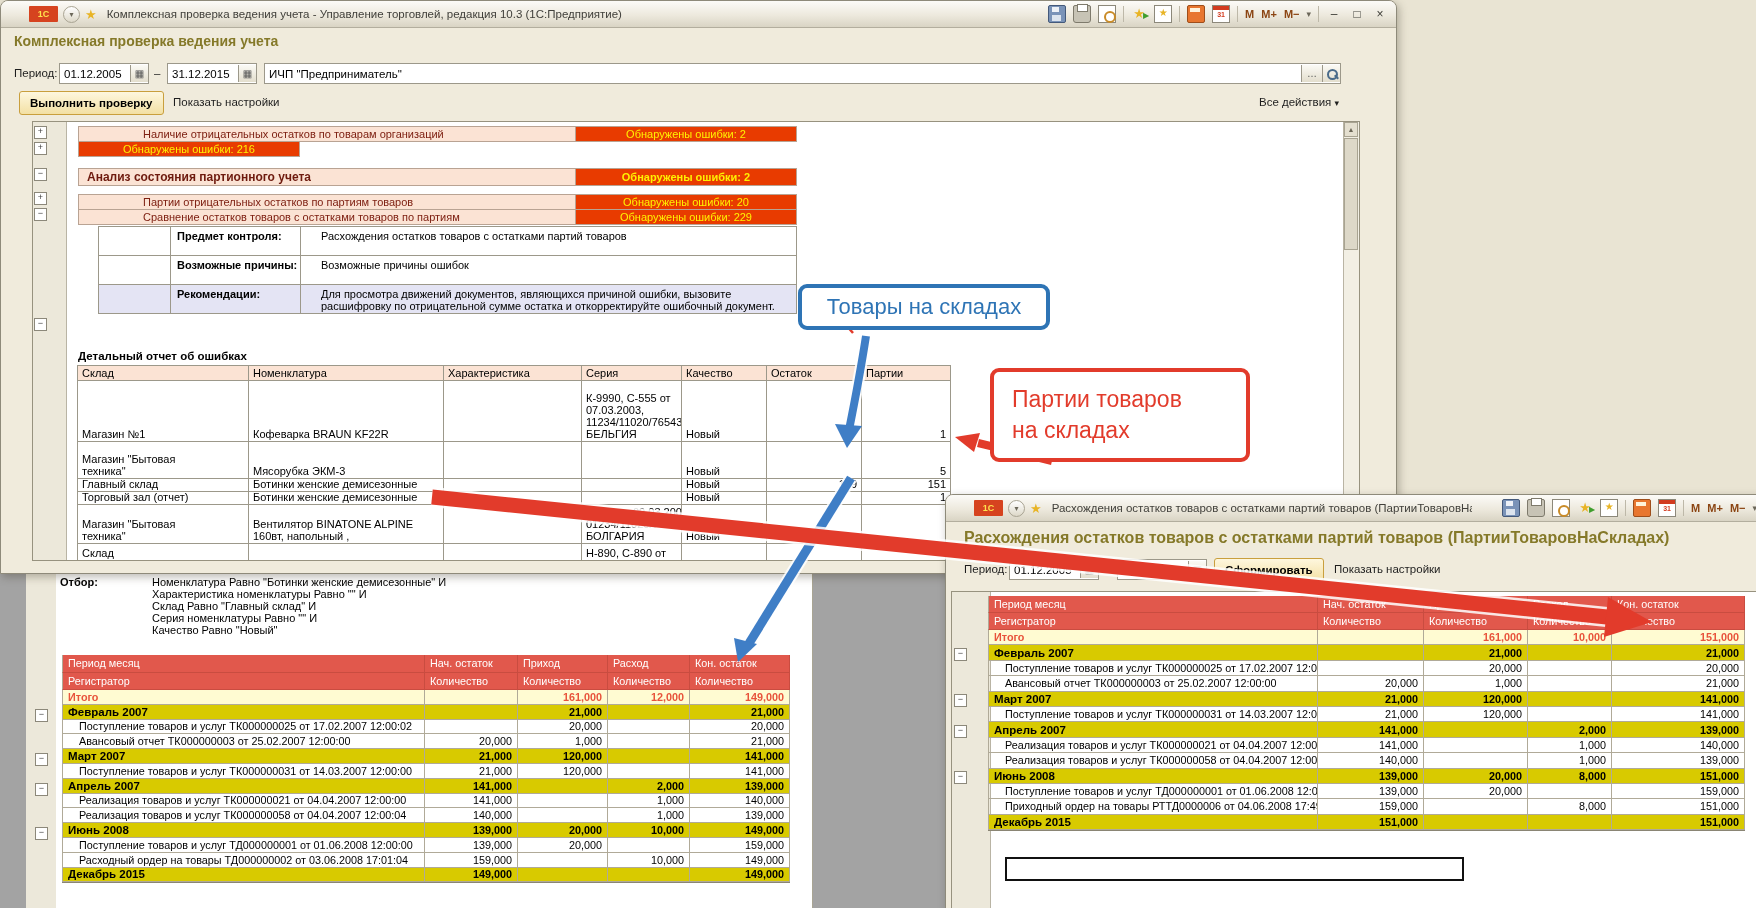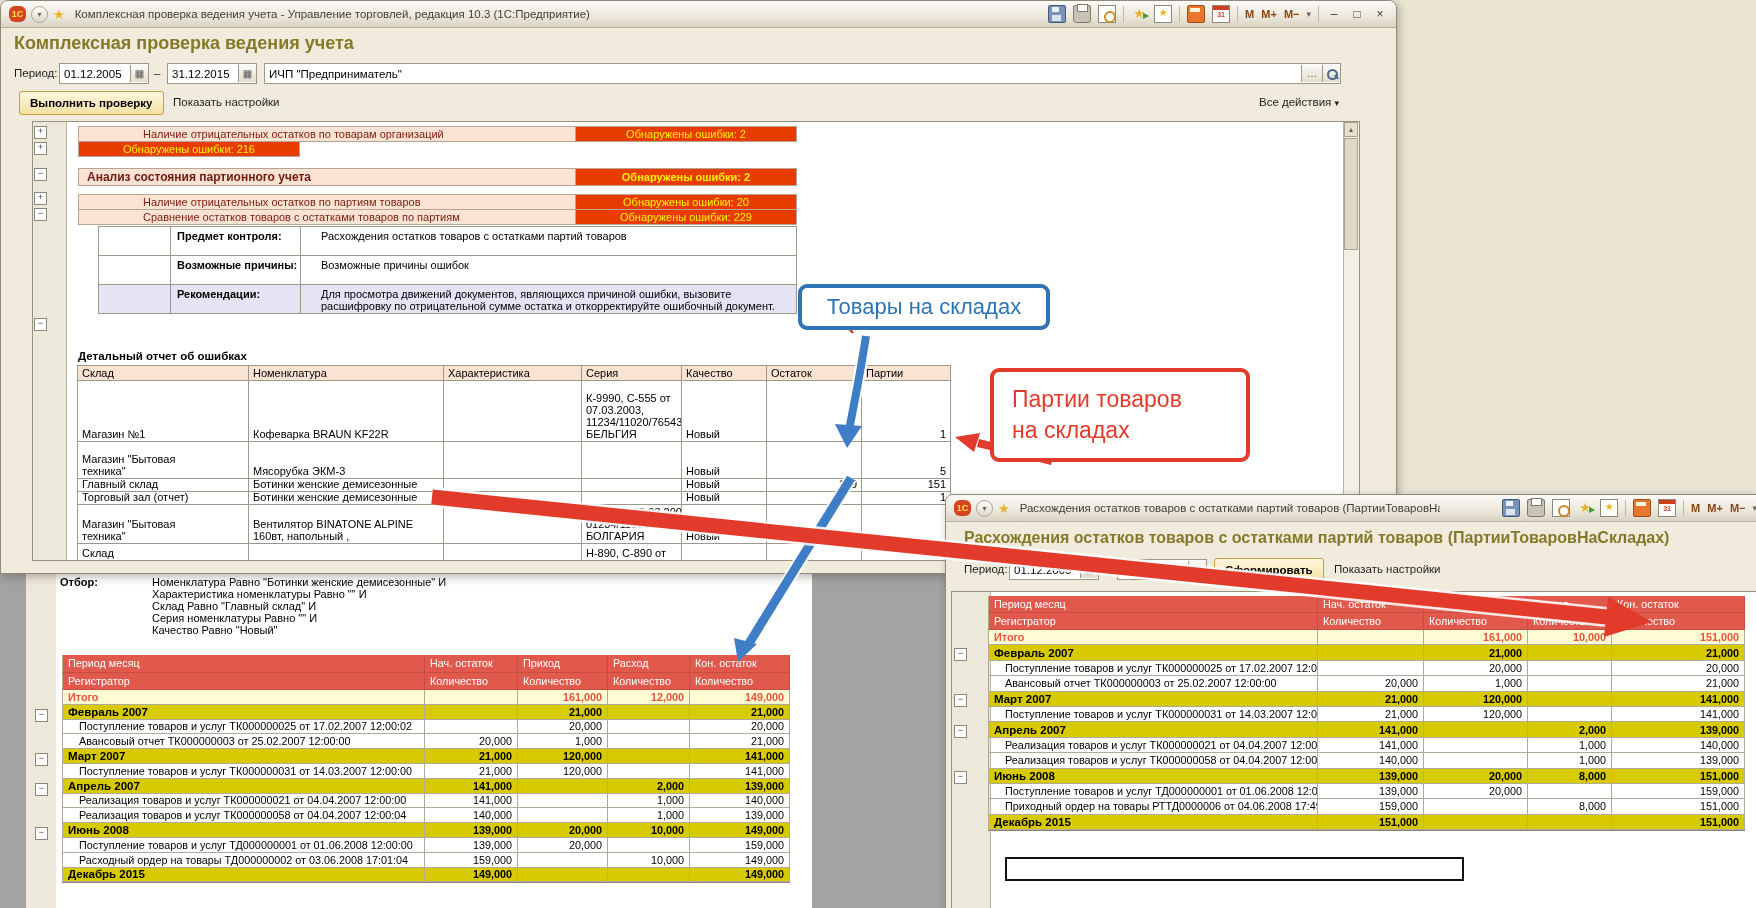--- a/index.html
+++ b/index.html
@@ -4,22 +4,22 @@
 <style>
   html,body{margin:0;padding:0;background:#E9E4D3;}
   .stage{position:relative;width:1756px;height:908px;overflow:hidden;background:#E9E4D3;
          font-family:"Liberation Sans",sans-serif;color:#000;}
   
   .window{position:absolute;background:#F0EBDC;border:1px solid #8E8A7A;border-radius:8px 8px 0 0;
           box-shadow:2px 3px 9px rgba(60,55,40,.35);}
   .titlebar{position:absolute;left:0;right:0;top:0;height:26px;border-radius:7px 7px 0 0;
             background:linear-gradient(#FCFBF8,#EDE9DD 55%,#D9D4C4);border-bottom:1px solid #B3AE9E;
             display:flex;align-items:center;padding:0 8px;gap:5px;}
-  .logo1c{width:17px;height:16px;border-radius:6px;background:#D6431F;color:#FFE14D;font-size:9px;
-          font-weight:bold;display:flex;align-items:center;justify-content:center;}
+  .logo1c{width:29px;height:16px;border-radius:1px;background:#D6431F;color:#FFE14D;font-size:9px;
+          font-weight:bold;display:flex;align-items:center;justify-content:center;margin-left:20px;}
   .circbtn{width:15px;height:15px;border-radius:50%;border:1px solid #A9A493;
            background:linear-gradient(#fff,#DDD8C8);font-size:8px;color:#6B6759;
            display:flex;align-items:center;justify-content:center;}
   .tstar{color:#E8B425;font-size:13px;line-height:13px;}
   .title-text{font-size:11.5px;color:#41403B;margin-left:5px;white-space:nowrap;overflow:hidden;}
   .tb-icons{margin-left:auto;display:flex;align-items:center;gap:7px;flex-shrink:0;}
   .sep{width:1px;height:16px;background:#BDB8A8;}
   .mbtn{font-size:11px;font-weight:bold;color:#8B4513;}
   .wbtn{font-size:12px;color:#3F3F39;width:16px;text-align:center;}
   .chev{font-size:9px;color:#6B6759;}
@@ -36,21 +36,21 @@
   .ic-calc i{position:absolute;left:2px;top:2px;width:10px;height:4px;background:#FFF3DB;}
   .ic-cal{background:#fff;border:1px solid #8C887A;font-size:7px;color:#D23B1F;text-align:center;line-height:18px;font-weight:bold;}
   .ic-cal i{position:absolute;left:0;top:0;right:0;height:4px;background:#D23B1F;}
   .ic-starr{color:#E8B425;font-size:13px;line-height:15px;text-align:center;}
   .ic-starr i{position:absolute;right:-2px;bottom:-1px;font-size:8px;color:#3F9E2D;font-style:normal;}
   .ic-starp{background:#fff;border:1px solid #8C887A;color:#E8B425;font-size:10px;text-align:center;line-height:14px;}
   .ic-lens{width:12px;height:12px;}
   .ic-lens i{position:absolute;left:1px;top:1px;width:7px;height:7px;border:2px solid #4A6B8A;border-radius:50%;}
   .ic-lens b{position:absolute;left:8px;top:8px;width:5px;height:2px;background:#4A6B8A;transform:rotate(45deg);}
   
-  .page-title{position:absolute;font-weight:bold;color:#857929;font-size:18px;}
+  .page-title{position:absolute;font-weight:bold;color:#857929;font-size:14px;}
   .lbl{font-size:11.5px;color:#1E1E1E;}
   .field{position:absolute;height:19px;background:#fff;border:1px solid #9C988A;display:flex;align-items:center;}
   .field .val{font-size:11.5px;padding:0 4px;flex:1;white-space:nowrap;overflow:hidden;}
   .fbtn{width:17px;height:17px;border-left:1px solid #9C988A;background:linear-gradient(#FBFAF5,#E3DECD);
         font-size:10px;color:#555;display:flex;align-items:center;justify-content:center;}
   .btn{position:absolute;height:22px;background:linear-gradient(#FEF7DE,#F3E0A4);border:1px solid #C99F3D;
        border-radius:3px;font-size:11.5px;display:flex;align-items:center;justify-content:center;padding:0 10px;}
   .flatbtn{position:absolute;font-size:11.5px;color:#1E1E1E;}
   .report{position:absolute;border:1px solid #97927F;background:#fff;overflow:hidden;}
   .gutter{position:absolute;top:0;bottom:0;background:#ECE8DA;border-right:1px solid #B9B4A4;}
@@ -352,21 +352,21 @@
         </div>
 
       <div class="crow sect" style="position:absolute;left:45px;top:46px;height:18px;">
         <div class="lbl-c">Анализ состояния партионного учета</div>
         <div class="bdg">Обнаружены ошибки: 2</div>
       </div>
 
       <div style="position:absolute;left:45px;top:72px;">
 
           <div class="crow" style="height:16px;">
-            <div class="lbl-c">Наличие отрицательных остатков по партиям товаров</div>
+            <div class="lbl-c">Партии отрицательных остатков по партиям товаров</div>
             <div class="bdg">Обнаружены ошибки: 20</div>
           </div>
 
           <div class="crow" style="height:16px;">
             <div class="lbl-c">Сравнение остатков товаров с остатками товаров по партиям</div>
             <div class="bdg">Обнаружены ошибки: 229</div>
           </div>
         </div>
 
       <div style="position:absolute;left:65px;top:104px;">

